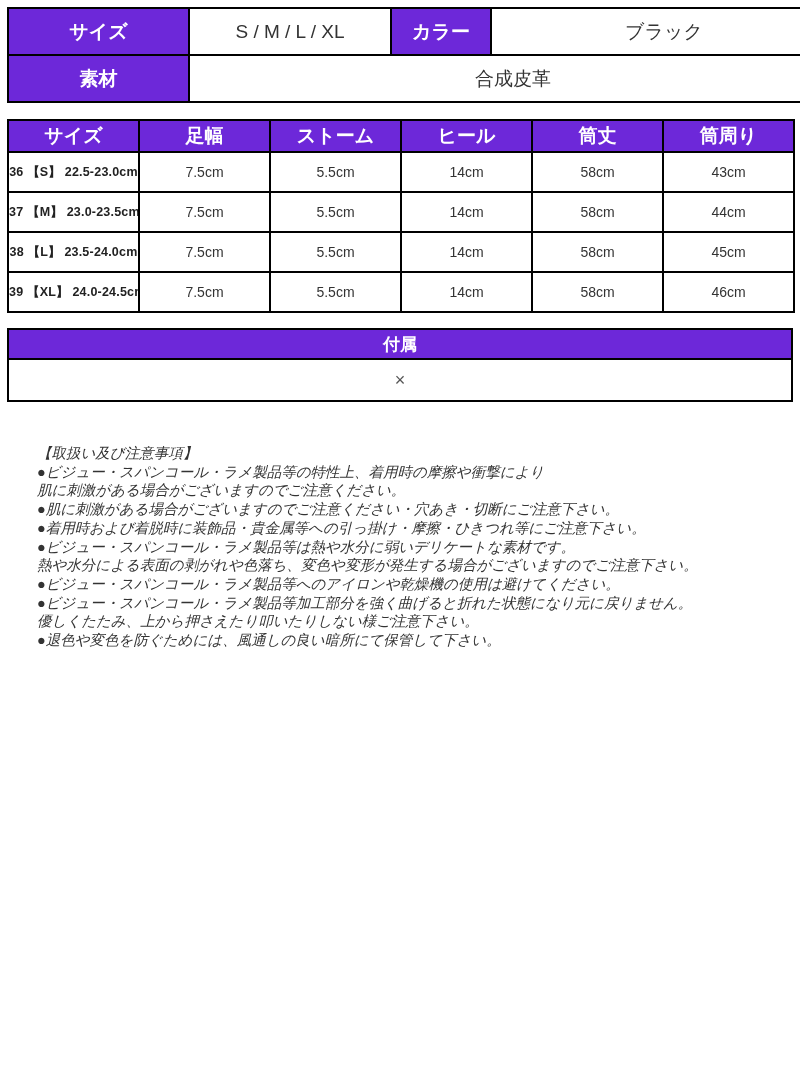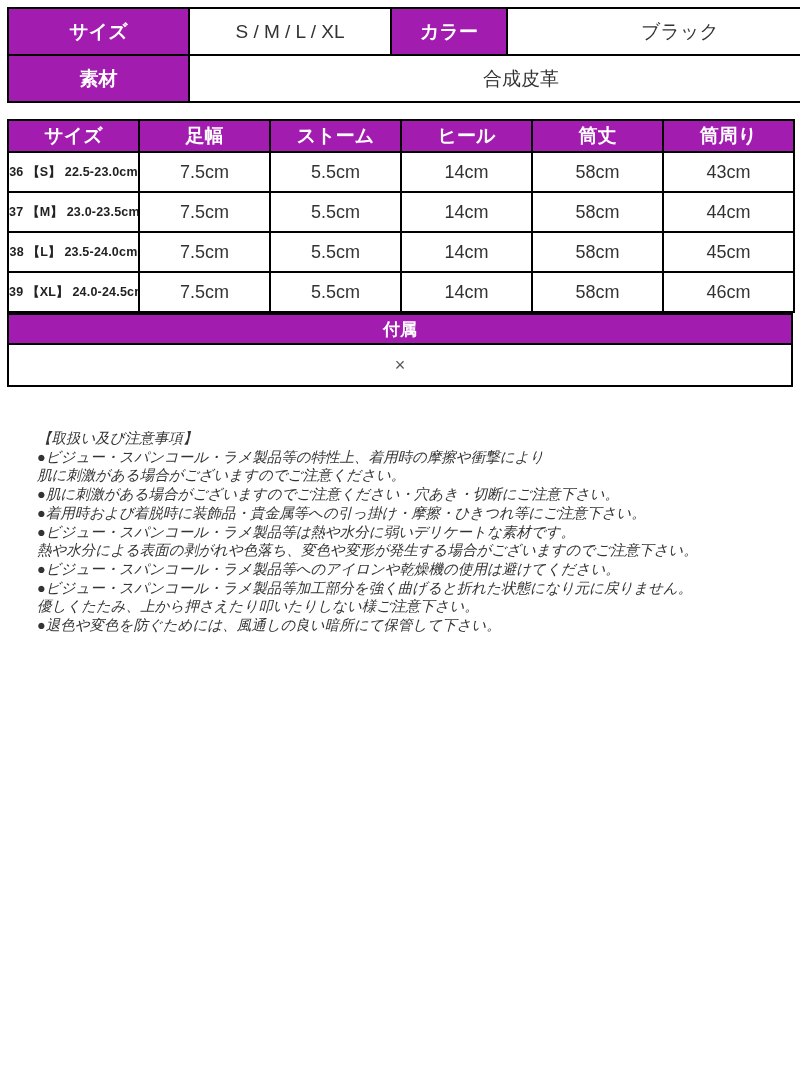--- a/index.html
+++ b/index.html
@@ -22,47 +22,47 @@
   }
   th, td {
     border: 2px solid #000000;
     padding: 0;
     text-align: center;
     vertical-align: middle;
     overflow: hidden;
     white-space: nowrap;
   }
   .dark {
-    background: #a21caf;
+    background: #6d28d9;
     color: #ffffff;
     font-weight: bold;
   }
   
   .t-info tr { height: 47px; }
   .t-info th, .t-info td { font-size: 19px; }
   .t-info td { color: #333333; font-weight: normal; }
   .col-a { width: 181px; }
   .col-b { width: 202px; margin-top: 46px; }
-  .col-c { width: 116px; }
+  .col-c { width: 100px; }
   .col-d { width: 346px; }
   
   .t-size { margin-top: 16px; }
   .t-size thead tr { height: 32px; }
   .t-size thead th { font-size: 19px; }
   .t-size tbody tr { height: 40px; }
-  .t-size tbody td { font-size: 18px; color: #333333; }
+  .t-size tbody td { font-size: 14px; color: #333333; }
   .t-size tbody td.size-label {
     font-size: 12.5px;
     font-weight: bold;
     color: #222222;
     letter-spacing: 0.2px;
   }
   .t-size th, .t-size td { width: 131px; }
   
-  .t-acc { }
+  .t-acc { margin-top: 15px; }
   .t-acc .acc-head { height: 30px; font-size: 17px; }
   .t-acc .acc-body { height: 42px; font-size: 18px; color: #555555; }
   
   .notes {
     margin-top: 42px;
     padding-left: 30px;
     padding-right: 10px;
     font-size: 14.5px;
     line-height: 18.7px;
     color: #333333;

